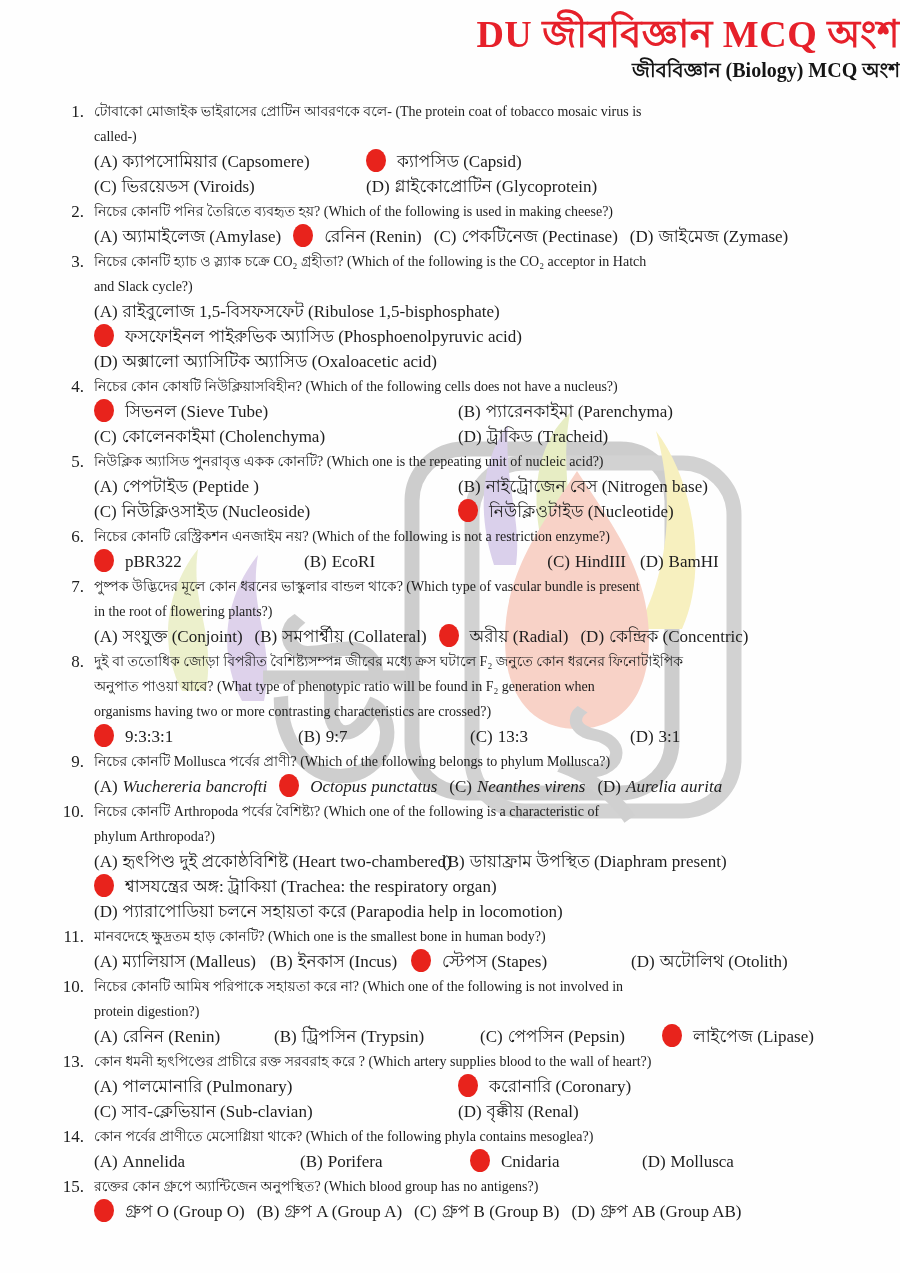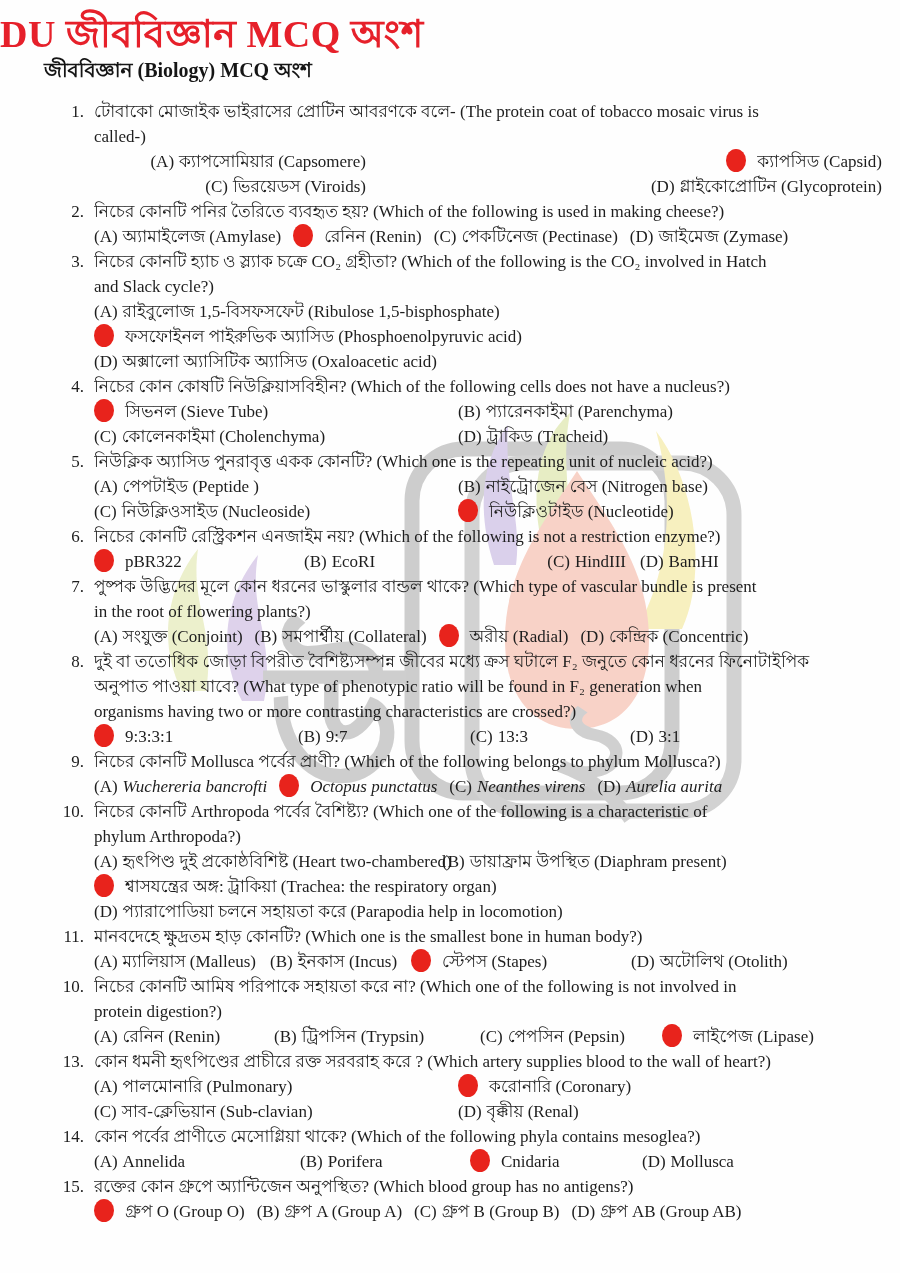--- a/index.html
+++ b/index.html
@@ -6,43 +6,43 @@
   body{
     width:900px;height:1273px;overflow:hidden;position:relative;
     font-family:"Liberation Serif","DejaVu Serif",serif;
     color:#1d1d1d;
   }
   .page{position:relative;width:900px;height:1273px;background:#fefefe;}
   
   .watermark{position:absolute;left:120px;top:413px;z-index:0;pointer-events:none;}
   
   .content{position:relative;z-index:1;padding-top:12px;}
-  .header{text-align:left;}
+  .header{text-align:right;}
   .title{
     font-size:38px;font-weight:700;color:#e6202a;line-height:44px;letter-spacing:.5px;
   }
   .subtitle{font-size:20px;font-weight:700;color:#151515;line-height:27px;margin-top:1px;padding-left:44px;}
   #questions{margin-top:15px;}
   .question{position:relative;padding-left:94px;padding-right:18px;}
   .qnum{
     position:absolute;left:0;top:0;width:84px;text-align:right;
     font-size:17px;line-height:25px;
   }
-  .qline{font-size:17px;line-height:25px;white-space:nowrap;overflow:hidden;}
+  .qline{font-size:14px;line-height:25px;white-space:nowrap;overflow:hidden;}
   .opt-row{font-size:17px;line-height:25px;display:flex;gap:14px;align-items:baseline;white-space:nowrap;overflow:hidden;}
   .opt-row.one{display:block;}
   .opt{white-space:nowrap;}
   .lbl{margin-right:5px;}
   .ans-dot{
     display:inline-block;width:20px;height:23px;border-radius:50%;
     background:#e8231c;vertical-align:-5px;margin-right:11px;
   }
   .it{font-style:italic;}
   
-  .qn-1 .opt-row.two{display:grid;grid-template-columns:272px 1fr;gap:0;text-align:right;}
+  .qn-1 .opt-row.two{display:grid;grid-template-columns:272px 1fr;gap:0;}
   .qn-4 .opt-row.two,.qn-5 .opt-row.two,.qn-13 .opt-row.two{display:grid;grid-template-columns:352px 1fr;gap:12px;}
   .qn-10 .opt-row.two{display:grid;grid-template-columns:348px 1fr;gap:0;}
   
   .qn-2 .opt-row,.qn-7 .opt-row,.qn-9 .opt-row,.qn-15 .opt-row{gap:12px;}
   .qn-6 .opt:nth-child(1){min-width:196px;}
   .qn-6 .opt:nth-child(2){min-width:158px;}
   .qn-6 .opt:nth-child(3){min-width:150px;text-align:right;}
   .qn-8 .opt:nth-child(1){min-width:190px;}
   .qn-8 .opt:nth-child(2){min-width:158px;}
   .qn-8 .opt:nth-child(3){min-width:146px;}
@@ -105,21 +105,21 @@
           <div class="qline">নিচের কোনটি পনির তৈরিতে ব্যবহৃত হয়? (Which of the following is used in making cheese?)</div>
           <div class="opt-row multi">
             <span class="opt"><span class="lbl">(A)</span><span class="otxt">অ্যামাইলেজ (Amylase)</span></span>
             <span class="opt"><span class="ans-dot"></span><span class="otxt">রেনিন (Renin)</span></span>
             <span class="opt"><span class="lbl">(C)</span><span class="otxt">পেকটিনেজ (Pectinase)</span></span>
             <span class="opt"><span class="lbl">(D)</span><span class="otxt">জাইমেজ (Zymase)</span></span>
           </div>
         </div>
         <div class="question qn-3">
           <span class="qnum">3.</span>
-          <div class="qline">নিচের কোনটি হ্যাচ ও স্ল্যাক চক্রে CO₂ গ্রহীতা? (Which of the following is the CO₂ involved in Hatch</div>
+          <div class="qline">নিচের কোনটি হ্যাচ ও স্ল্যাক চক্রে CO₂ গ্রহীতা? (Which of the following is the CO₂ acceptor in Hatch</div>
           <div class="qline">and Slack cycle?)</div>
           <div class="opt-row one"><span class="opt"><span class="lbl">(A)</span><span class="otxt">রাইবুলোজ 1,5-বিসফসফেট (Ribulose 1,5-bisphosphate)</span></span></div>
           <div class="opt-row one"><span class="opt"><span class="ans-dot"></span><span class="otxt">ফসফোইনল পাইরুভিক অ্যাসিড (Phosphoenolpyruvic acid)</span></span></div>
           <div class="opt-row one"><span class="opt"><span class="lbl">(D)</span><span class="otxt">অক্সালো অ্যাসিটিক অ্যাসিড (Oxaloacetic acid)</span></span></div>
         </div>
         <div class="question qn-4">
           <span class="qnum">4.</span>
           <div class="qline">নিচের কোন কোষটি নিউক্লিয়াসবিহীন? (Which of the following cells does not have a nucleus?)</div>
           <div class="opt-row two">
             <span class="opt"><span class="ans-dot"></span><span class="otxt">সিভনল (Sieve Tube)</span></span>

